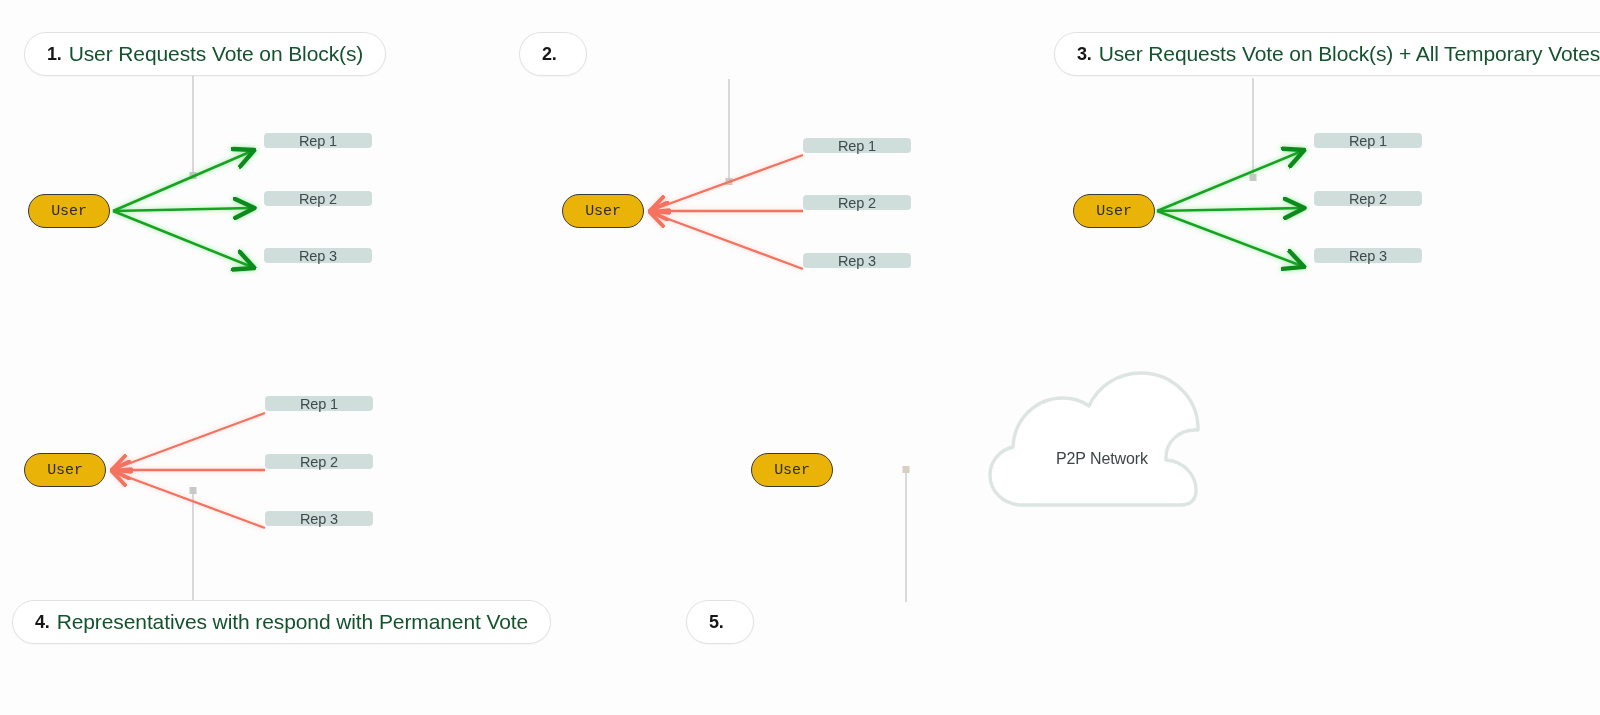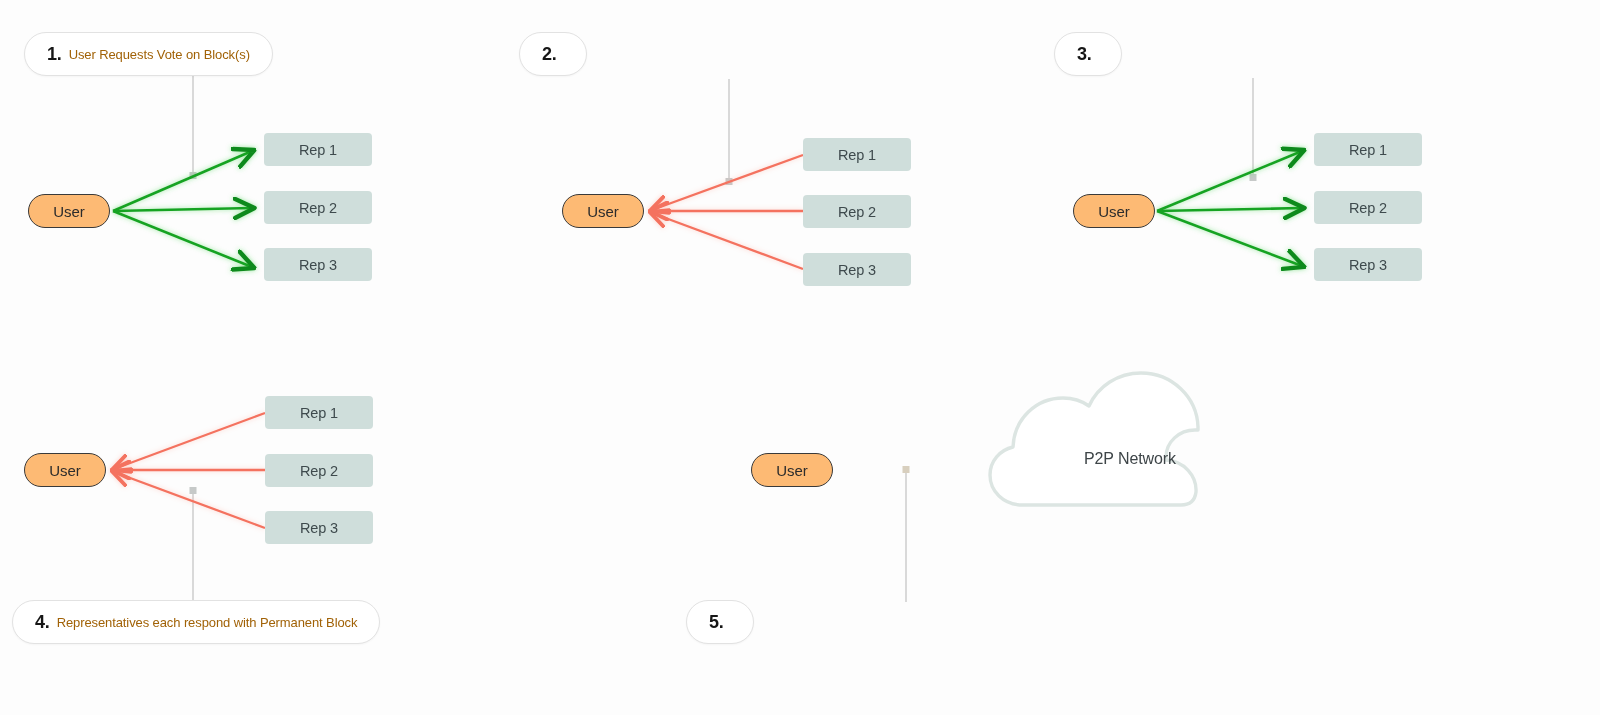--- a/index.html
+++ b/index.html
@@ -48,52 +48,53 @@
     white-space: nowrap;
   }
   .step-num {
     font-size: 18px;
     font-weight: 700;
     color: #161616;
     letter-spacing: -0.2px;
     margin-right: 7px;
   }
   .step-text {
-    font-size: 13px;
+    font-size: 21px;
     font-weight: 400;
-    color: #a16207;
+    color: #14532d;
     letter-spacing: -0.1px;
   }
 
   
   .user-node {
     position: absolute;
     box-sizing: border-box;
     display: flex;
     align-items: center;
     justify-content: center;
     width: 82px;
     height: 34px;
-    background: #fdba74;
+    background: #eab308;
     border: 1.4px solid #3a3a3a;
     border-radius: 17px;
     font-size: 15px;
     color: #2c2c2c;
     letter-spacing: -0.1px;
+    font-family: Liberation Mono, monospace;
   }
 
   
   .rep-node {
     position: absolute;
     box-sizing: border-box;
     display: flex;
     align-items: center;
     justify-content: center;
     width: 108px;
-    height: 33px;
+    height: 15px;
     background: #cfdedb;
     border-radius: 4px;
     font-size: 14.5px;
     color: #3e4a4d;
     letter-spacing: -0.1px;
   }
 
   
   .cloud-label {
     position: absolute;
@@ -220,40 +221,41 @@
   </div>
 
   <div class="user-node" style="left:562px; top:194px;">User</div>
 
   <div class="rep-node" style="left:803px; top:138px;">Rep 1</div>
   <div class="rep-node" style="left:803px; top:195px;">Rep 2</div>
   <div class="rep-node" style="left:803px; top:253px;">Rep 3</div>
 
   <div class="step-pill" style="left:1054px; top:32px;">
     <span class="step-num">3.</span>
+    <span class="step-text">User Requests Vote on Block(s) + All Temporary Votes</span>
   </div>
 
   <div class="user-node" style="left:1073px; top:194px;">User</div>
 
   <div class="rep-node" style="left:1314px; top:133px;">Rep 1</div>
   <div class="rep-node" style="left:1314px; top:191px;">Rep 2</div>
   <div class="rep-node" style="left:1314px; top:248px;">Rep 3</div>
 
   <div class="user-node" style="left:24px; top:453px;">User</div>
 
   <div class="rep-node" style="left:265px; top:396px;">Rep 1</div>
   <div class="rep-node" style="left:265px; top:454px;">Rep 2</div>
   <div class="rep-node" style="left:265px; top:511px;">Rep 3</div>
 
   <div class="step-pill" style="left:12px; top:600px;">
     <span class="step-num">4.</span>
-    <span class="step-text">Representatives each respond with Permanent Block</span>
+    <span class="step-text">Representatives with respond with Permanent Vote</span>
   </div>
 
   <div class="user-node" style="left:751px; top:453px;">User</div>
 
-  <div class="cloud-label" style="left:1084px; top:450px;">P2P Network</div>
+  <div class="cloud-label" style="left:1056px; top:450px;">P2P Network</div>
 
   <div class="step-pill" style="left:686px; top:600px;">
     <span class="step-num">5.</span>
   </div>
 
 </div>
 
 </body></html>

